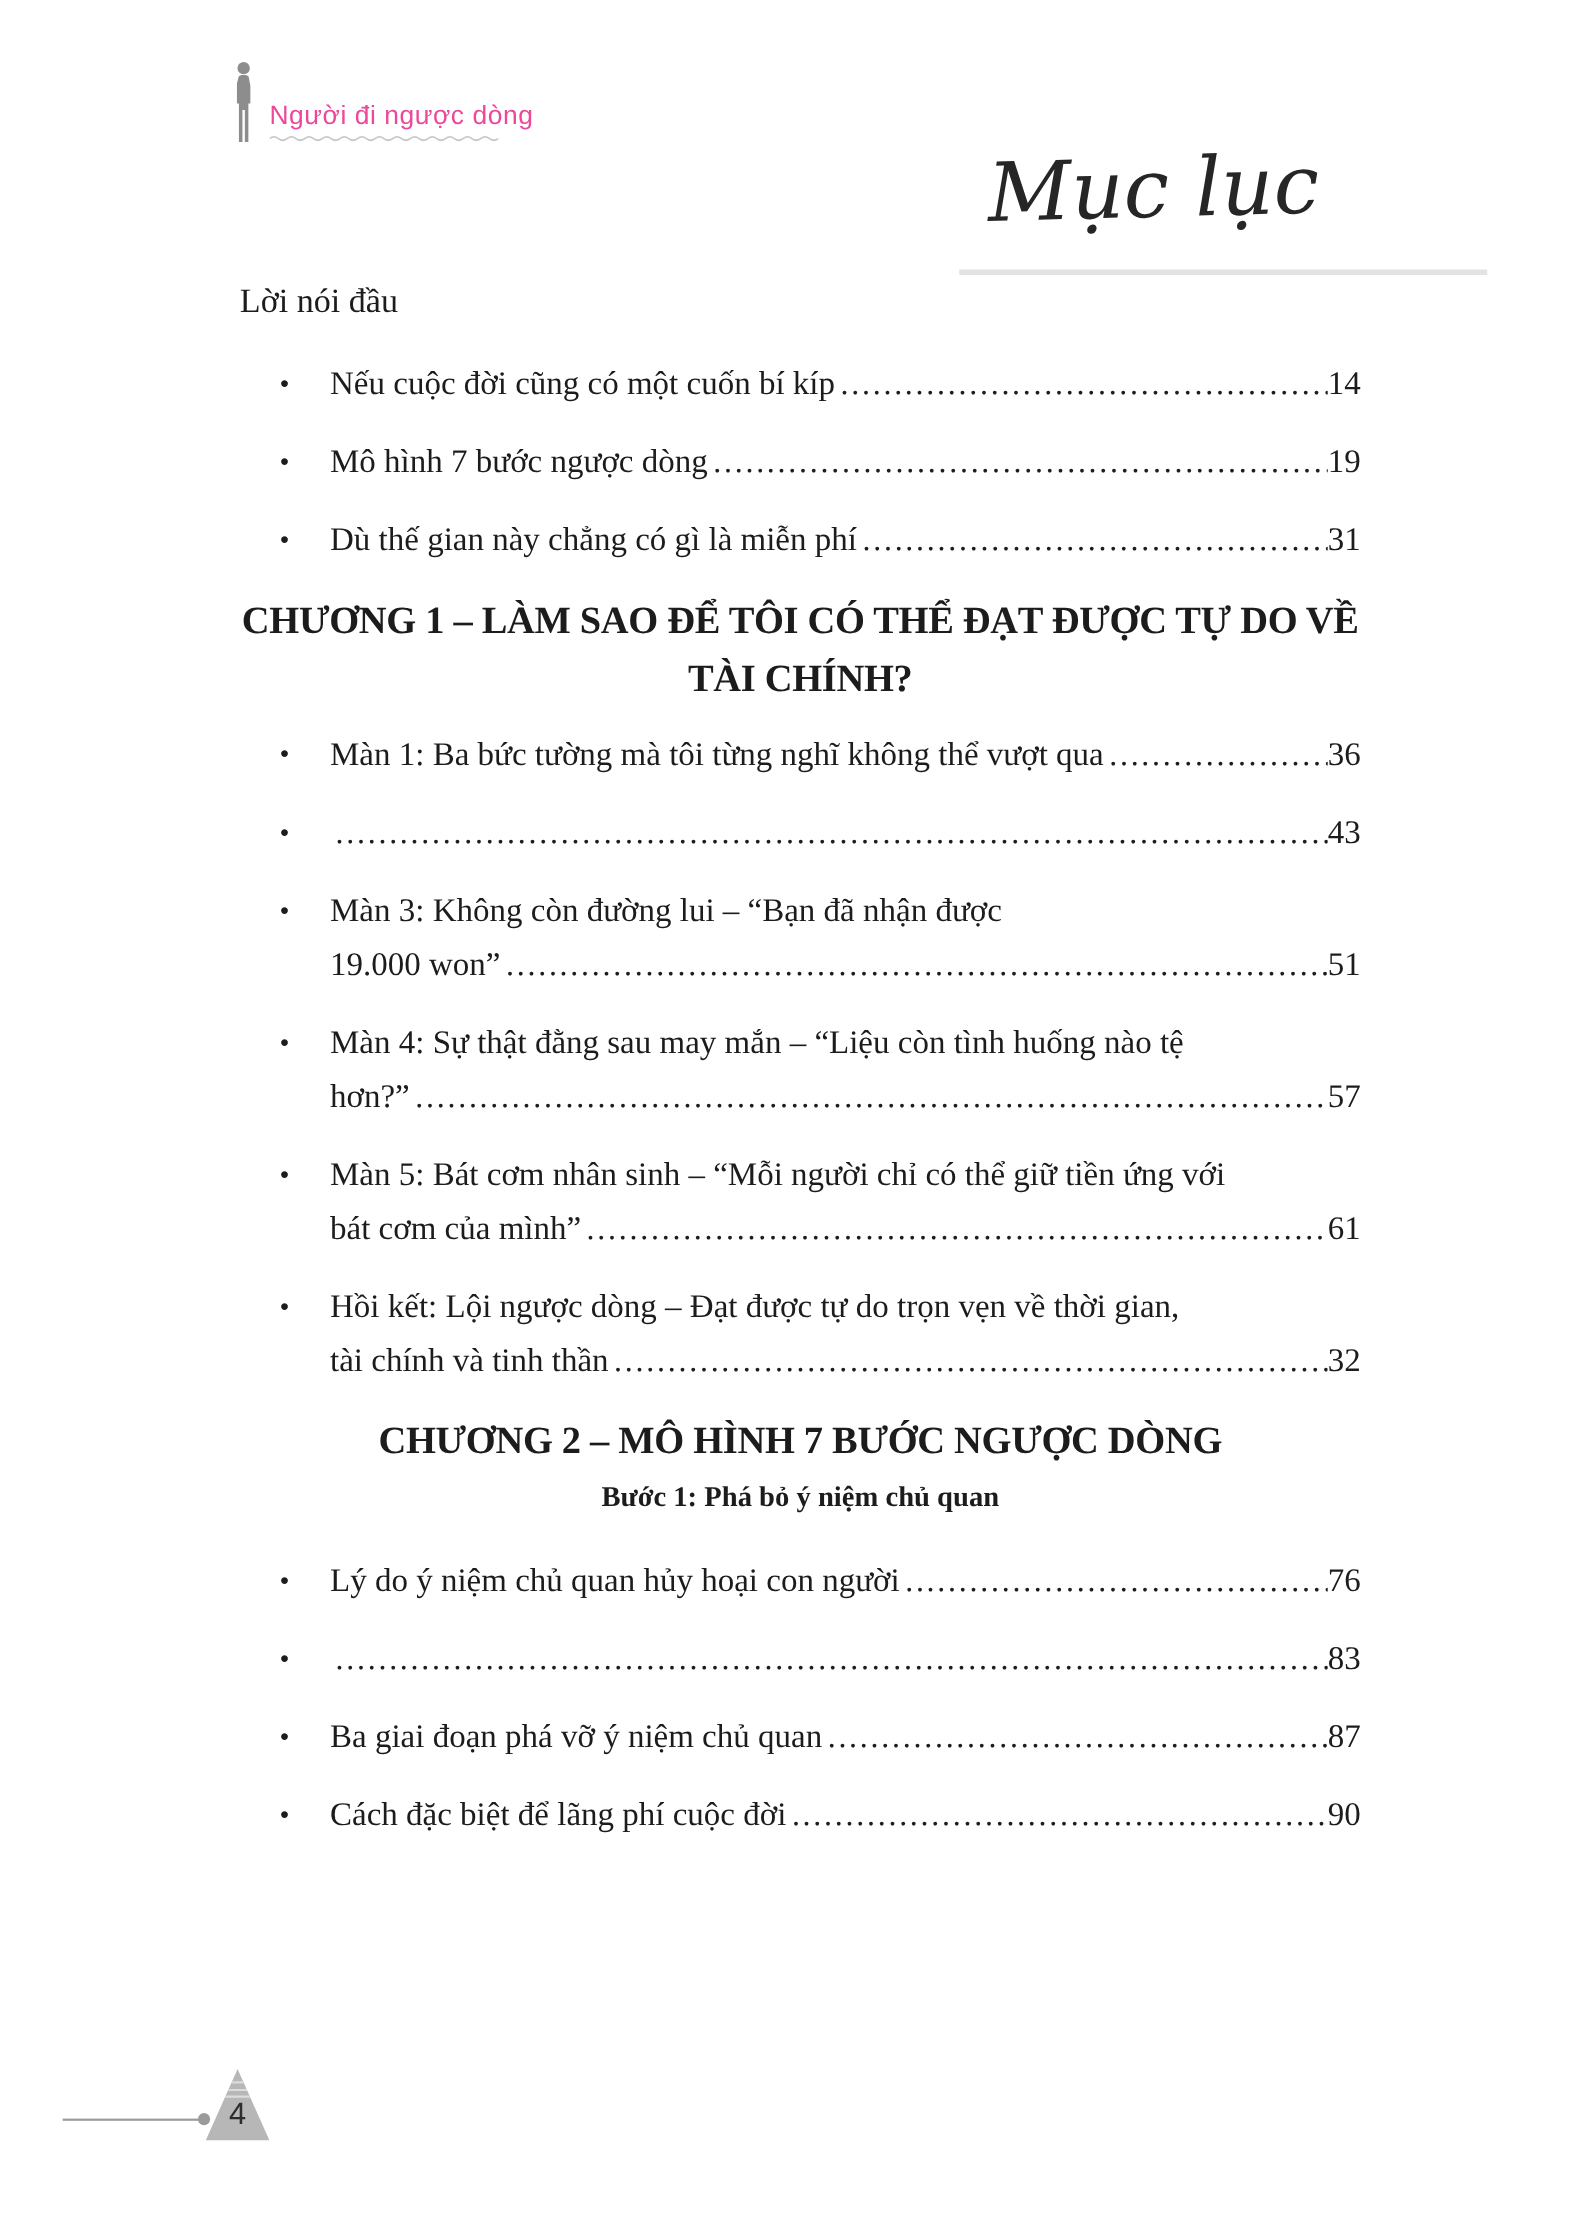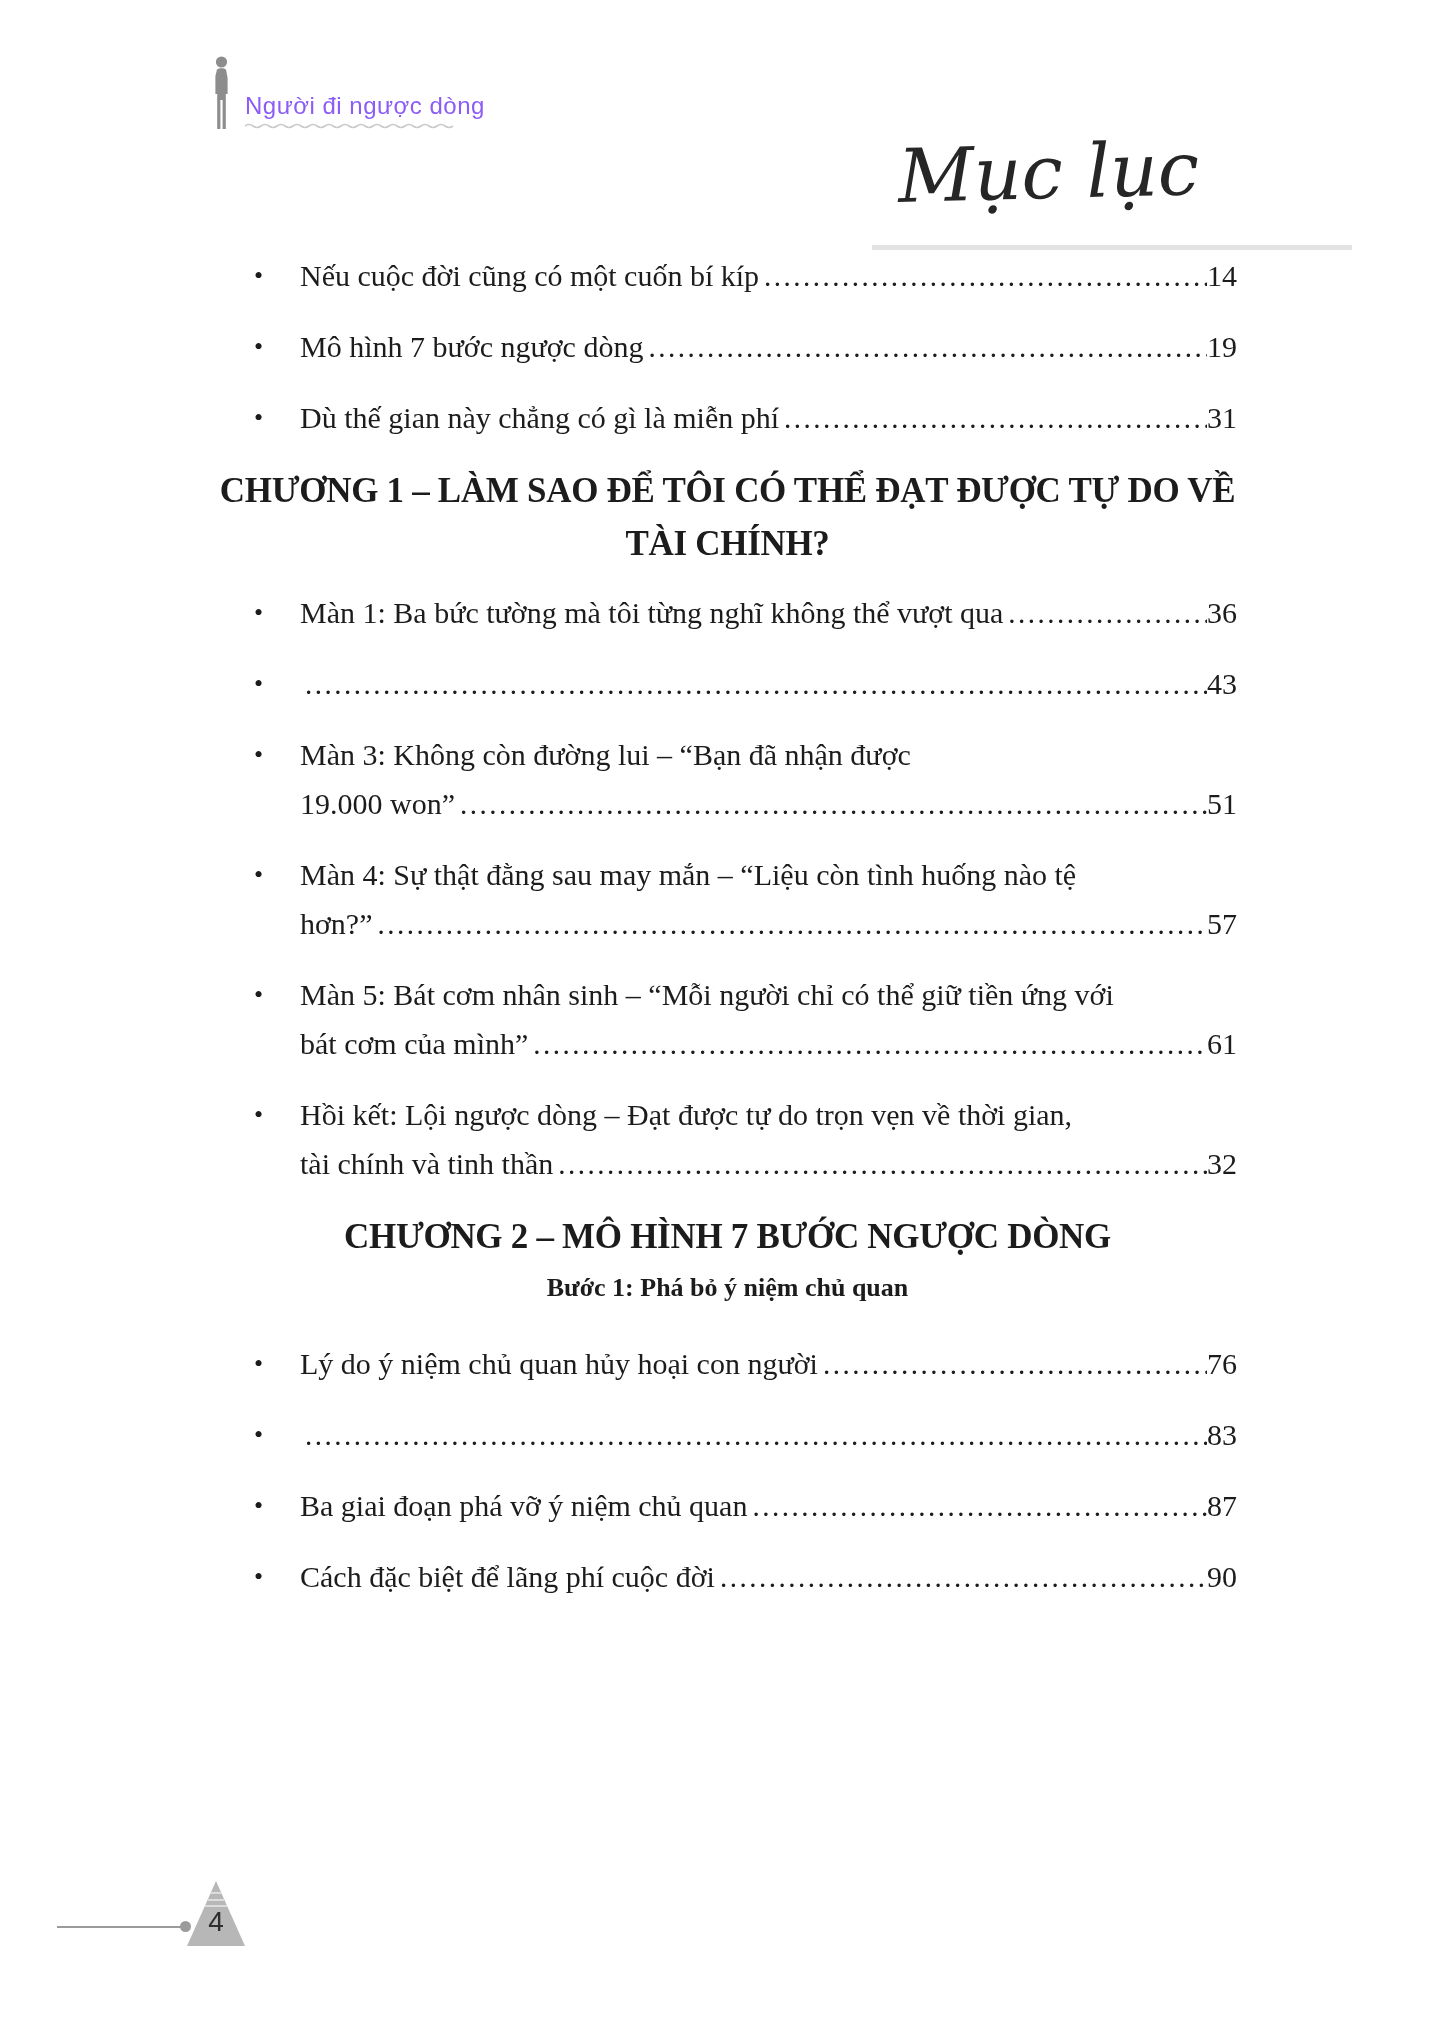--- a/index.html
+++ b/index.html
@@ -7,21 +7,21 @@
     width:1433px;height:2024px;position:relative;background:#ffffff;
     font-family:"Liberation Serif","DejaVu Serif",serif;color:#1c1c1c;overflow:hidden;
   }
 
   
   .brand{position:absolute;left:210px;top:56px;display:flex;align-items:flex-end;gap:12px}
   .brand .person{width:23px;height:76px;fill:#8d8d8d;flex:none}
   .brand-col{display:flex;flex-direction:column;padding-bottom:2px}
   .brand-label{
     font-family:"Liberation Sans","DejaVu Sans",sans-serif;
-    font-size:24px;line-height:26px;color:#8b5cf6;letter-spacing:.5px;white-space:nowrap;
+    font-size:24px;line-height:26px;color:#ec4899;letter-spacing:.5px;white-space:nowrap;
   }
   .brand-wave{display:block;margin-top:3px}
 
   
   .page-title{
     position:absolute;left:898px;top:132px;
     font-family:"DejaVu Serif","Liberation Serif",serif;
     font-style:italic;font-weight:500;font-size:74px;line-height:80px;color:#262626;
     transform:rotate(-1.5deg);white-space:nowrap;
   }
@@ -70,20 +70,21 @@
       <path d="M0 4 Q4 1 8 4 T16 4 T24 4 T32 4 T40 4 T48 4 T56 4 T64 4 T72 4 T80 4 T88 4 T96 4 T104 4 T112 4 T120 4 T128 4 T136 4 T144 4 T152 4 T160 4 T168 4 T176 4 T184 4 T192 4 T200 4 T208 4" fill="none" stroke="#c9c9c9" stroke-width="1.6"></path>
     </svg>
   </div>
 </div>
 
 <div class="page-title">Mục lục</div>
 <div class="title-bar"></div>
 
 <main class="toc">
     <section class="toc-section">
+      <div class="h-plain">Lời nói đầu</div>
       <div class="items">
         <div class="toc-item">
           <span class="bullet">•</span>
           <div class="body">
             <div class="line">
               <span class="t">Nếu cuộc đời cũng có một cuốn bí kíp</span>
               <span class="dots"></span>
               <span class="pg">14</span>
             </div>
           </div>

